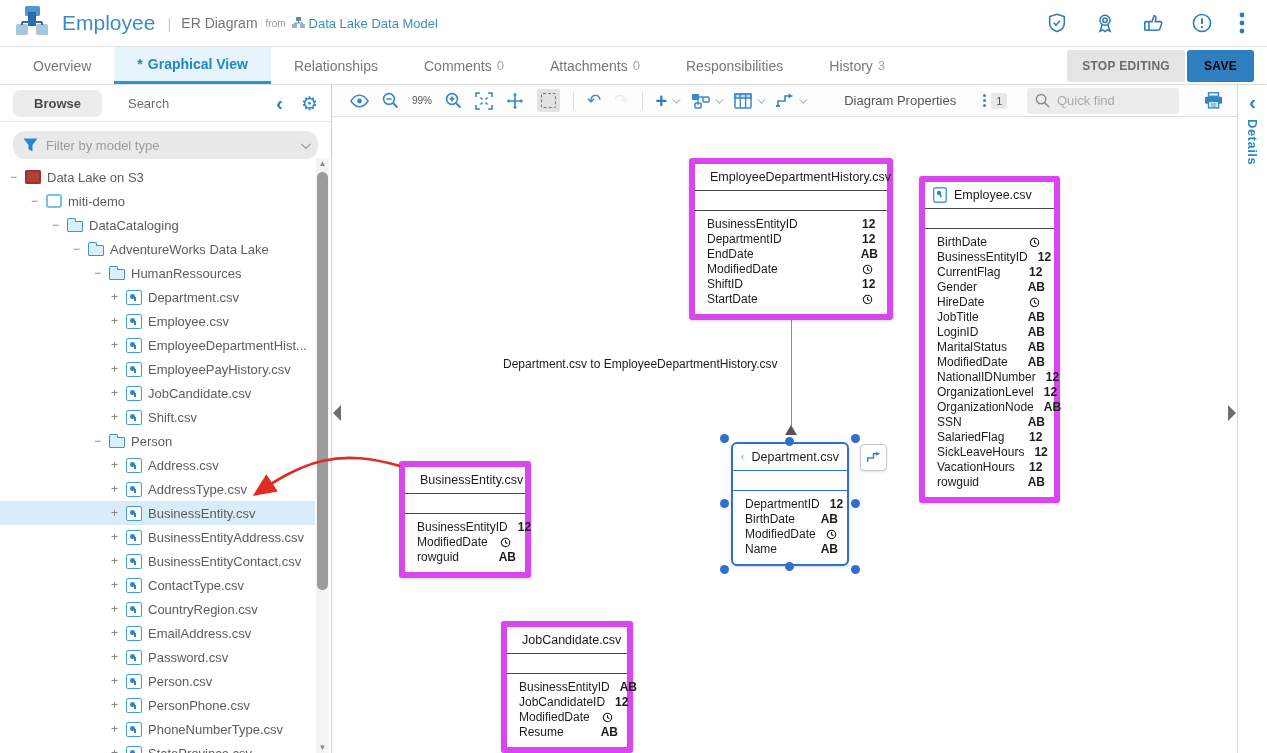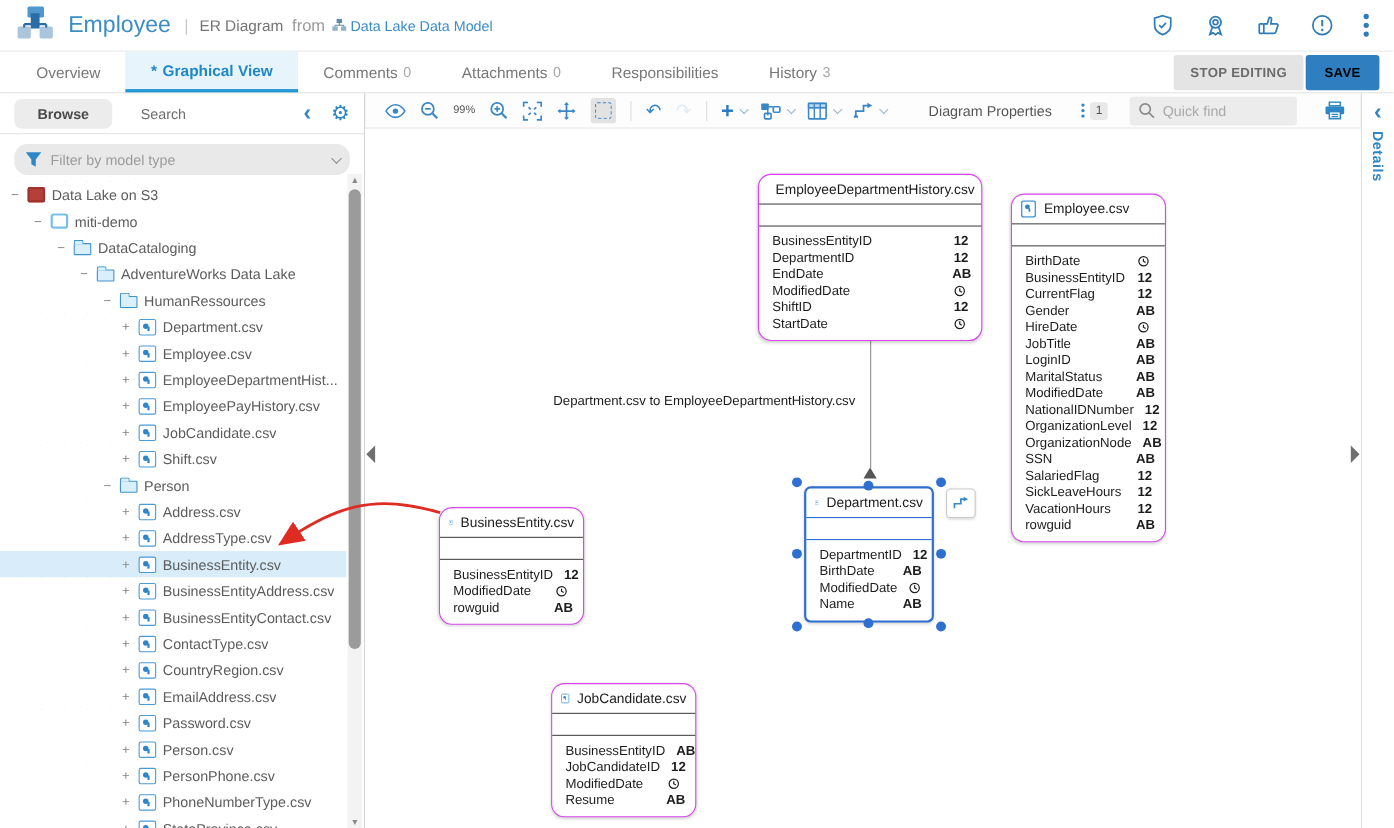--- a/index.html
+++ b/index.html
@@ -6,21 +6,21 @@
   html,body { width:1267px; height:753px; overflow:hidden; background:#fff;
     font-family:"Liberation Sans", sans-serif; }
 
   
   .topbar { height:47px; display:flex; align-items:center; padding:0 14px;
     border-bottom:1px solid #e4e4e4; background:#fff; }
   .logo { margin-right:12px; }
   .app-title { font-size:21px; color:#3b8dc4; margin-right:12px; }
   .title-sep { color:#c9c9c9; font-size:15px; margin-right:10px; }
   .subtitle { font-size:14px; color:#757575; margin-right:8px; }
-  .from-label { font-size:15px; color:#9a9a9a; margin-right:6px; }
+  .from-label { font-size:10px; color:#9a9a9a; margin-right:6px; }
   .model-link { font-size:13px; color:#3b8dc4; display:flex; align-items:center; gap:4px; cursor:pointer; }
   .top-icons { margin-left:auto; display:flex; align-items:center; gap:26px; padding-right:8px; }
   .top-icons .tico { cursor:pointer; display:flex; }
 
   
   .tabbar { height:38px; display:flex; align-items:stretch; border-bottom:1px solid #dcdcdc;
     background:#fff; padding-left:10px; }
   .tab { display:flex; align-items:center; padding:0 23px; font-size:14px; color:#777;
     cursor:pointer; gap:5px; position:relative; }
   .tab[data-active="true"] { background:#e8f4fb; color:#1e88c7; font-weight:bold;
@@ -117,21 +117,21 @@
   .quickfind { margin-left:auto; position:relative; }
   .quickfind input { width:152px; height:26px; background:#ececec; border:none; border-radius:3px;
     padding:0 8px 0 30px; font-size:13px; color:#555; outline:none;
     font-family:"Liberation Sans",sans-serif; }
   .quickfind input::placeholder { color:#a9a9a9; }
   .quickfind svg { position:absolute; left:8px; top:5px; }
   .print-ico { margin-left:12px; }
 
   
   .canvas { position:relative; flex:1; background:#fff; overflow:hidden; }
-  .entity { position:absolute; background:#fff; border:1px solid #d946ef; border-radius:12px;
+  .entity { position:absolute; background:#fff; border:6px solid #d946ef; border-radius:3px;
     box-shadow:0 1px 3px rgba(0,0,0,.18); font-size:12px; color:#1c1c1c; cursor:move; }
   .ent-head { display:flex; align-items:center; gap:7px; padding:5px 8px;
     border-bottom:1px solid #4a4a4a; font-size:12.5px; white-space:nowrap; }
   .ent-pk { height:20px; border-bottom:1px solid #4a4a4a; }
   .ent-fields { padding:6px 9px 7px 12px; }
   .frow { display:flex; align-items:center; line-height:15px; }
   .fname { flex:1; white-space:nowrap; }
   .ftype { font-weight:bold; font-size:12px; margin-left:10px; min-width:16px; display:flex; align-items:center; }
   .frow:not([data-type="clock"]) .fclock { display:none; }
   .entity.selected { border:2px solid #2f6fd0; border-radius:6px; }
@@ -233,20 +233,25 @@
         <span>Overview</span>
 
       </div>
 
       <div class="tab" data-active="true">
         <span class="prefix">*</span>
         <span>Graphical View</span>
 
       </div>
 
+      <div class="tab">
+
+        <span>Relationships</span>
+
+      </div>
 
       <div class="tab">
 
         <span>Comments</span>
         <span class="count">0</span>
       </div>
 
       <div class="tab">
 
         <span>Attachments</span>

